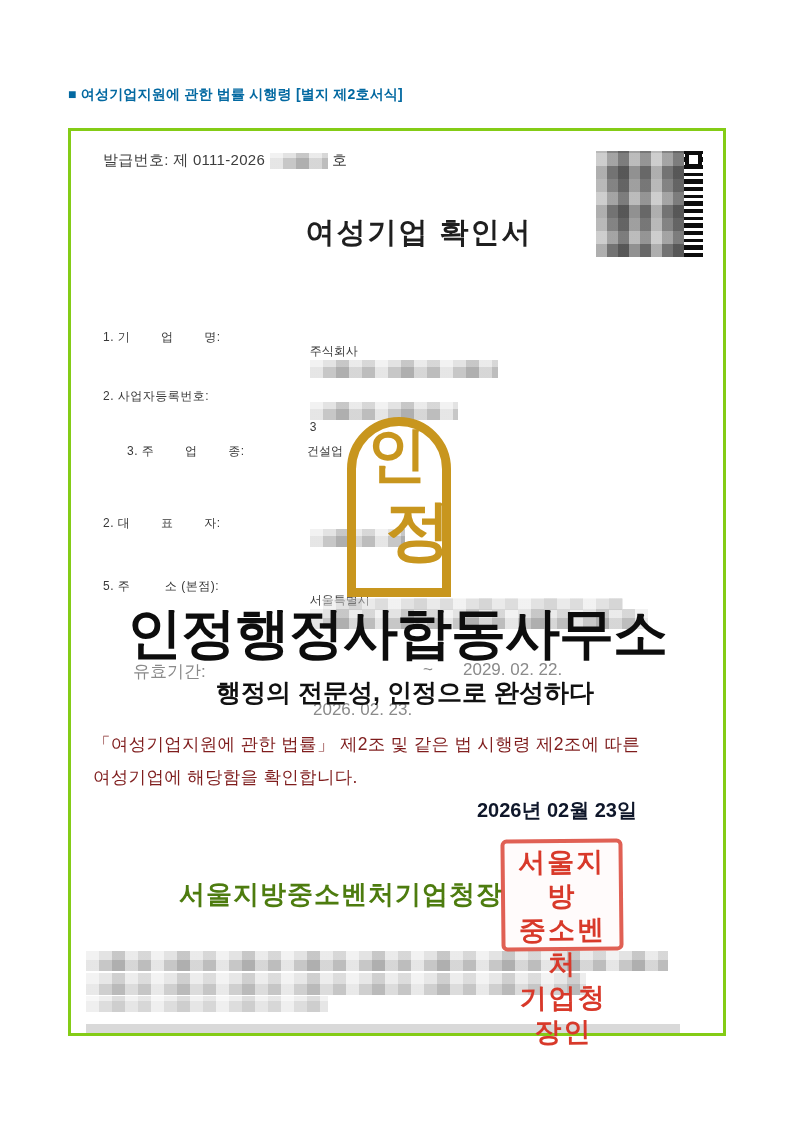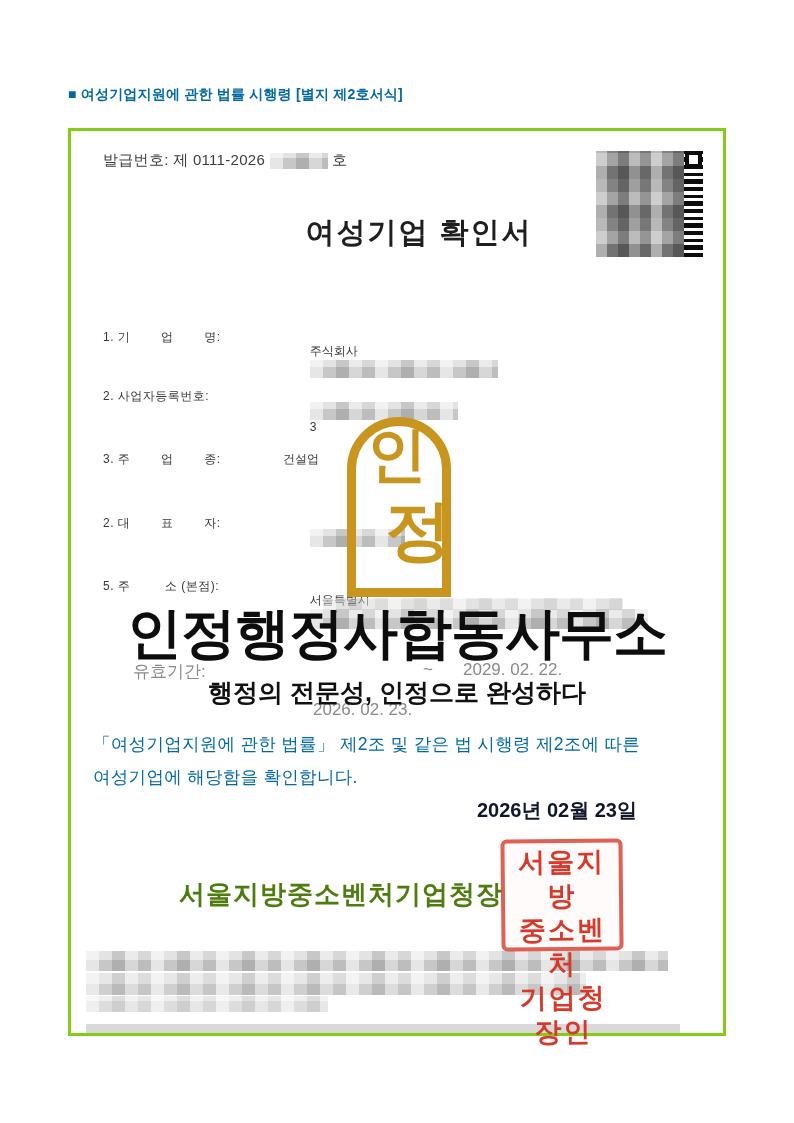--- a/index.html
+++ b/index.html
@@ -40,29 +40,29 @@
   .field{left:32px;height:24px;font-size:12px;color:#383838;}
   .flabel{white-space:pre;letter-spacing:0.5px;}
   .fvalue{position:absolute;left:180px;top:0;white-space:pre;}
   
   .logo-arch{left:276px;top:286px;width:104px;height:180px;border:9px solid #C8961E;border-radius:62px 62px 0 0;box-sizing:border-box;z-index:3;}
   .logo-char{z-index:3;color:#C8961E;font-weight:800;line-height:1;}
   .logo-in{left:296px;top:294px;font-size:60px;}
   .logo-jeong{left:314px;top:366px;font-size:66px;}
   
   .wm-office{left:0;top:466px;width:652px;text-align:center;font-size:55px;font-weight:800;color:#0d0d0d;letter-spacing:-1px;z-index:6;}
-  .wm-slogan{left:0;top:545px;width:652px;text-align:center;font-size:25px;font-weight:700;color:#111;z-index:6;}
+  .wm-slogan{left:8px;top:545px;width:652px;text-align:center;font-size:25px;font-weight:700;color:#111;z-index:6;}
   
   .validity{left:0;top:529px;width:652px;font-size:17px;color:#8a8a8a;z-index:1;}
   .v-label{position:absolute;left:62px;}
   .v-start{position:absolute;left:242px;margin-top:40px;}
   .v-tilde{position:absolute;left:352px;}
   .v-end{position:absolute;left:392px;}
   
-  .statement{left:22px;top:597px;width:610px;font-size:17.5px;line-height:33px;color:#0369a1;letter-spacing:0.3px;}
+  .statement{left:22px;top:597px;width:610px;font-size:17.5px;line-height:33px;color:#7f1d1d;letter-spacing:0.3px;}
   
   .issue-date{left:0;top:666px;width:652px;text-align:right;padding-right:86px;box-sizing:border-box;font-size:20px;font-weight:600;color:#0f172a;}
   
   .issuer{left:0;top:746px;width:540px;text-align:center;font-size:26px;font-weight:700;color:#4d7c0f;letter-spacing:1px;}
   
   .seal{left:430px;top:708px;width:122px;height:112px;border:4px solid rgba(216,57,42,.8);border-radius:6px;
     color:#D8392A;font-weight:800;font-size:27px;line-height:34px;text-align:center;letter-spacing:2px;
     box-sizing:border-box;padding-top:2px;transform:rotate(-0.6deg);background:rgba(255,240,238,.25);z-index:5;}
   
   .b-row{left:15px;}
@@ -104,21 +104,21 @@
     </div>
 
     <div class="abs field" style="top:257px;">
       <span class="flabel">2. 사업자등록번호:</span>
       <span class="fvalue">
         <span class="px px-inline" style="width:148px;"></span>
         <span>3</span>
       </span>
     </div>
 
-    <div class="abs field" style="top:320px;">
+    <div class="abs field" style="top:312px;margin-left:24px;">
       <span class="flabel">3. 주        업        종:</span>
       <span class="fvalue">건설업</span>
     </div>
 
     <div class="abs field" style="top:384px;">
       <span class="flabel">2. 대        표        자:</span>
       <span class="fvalue">
         <span class="px px-inline" style="width:95px;"></span>
       </span>
     </div>

